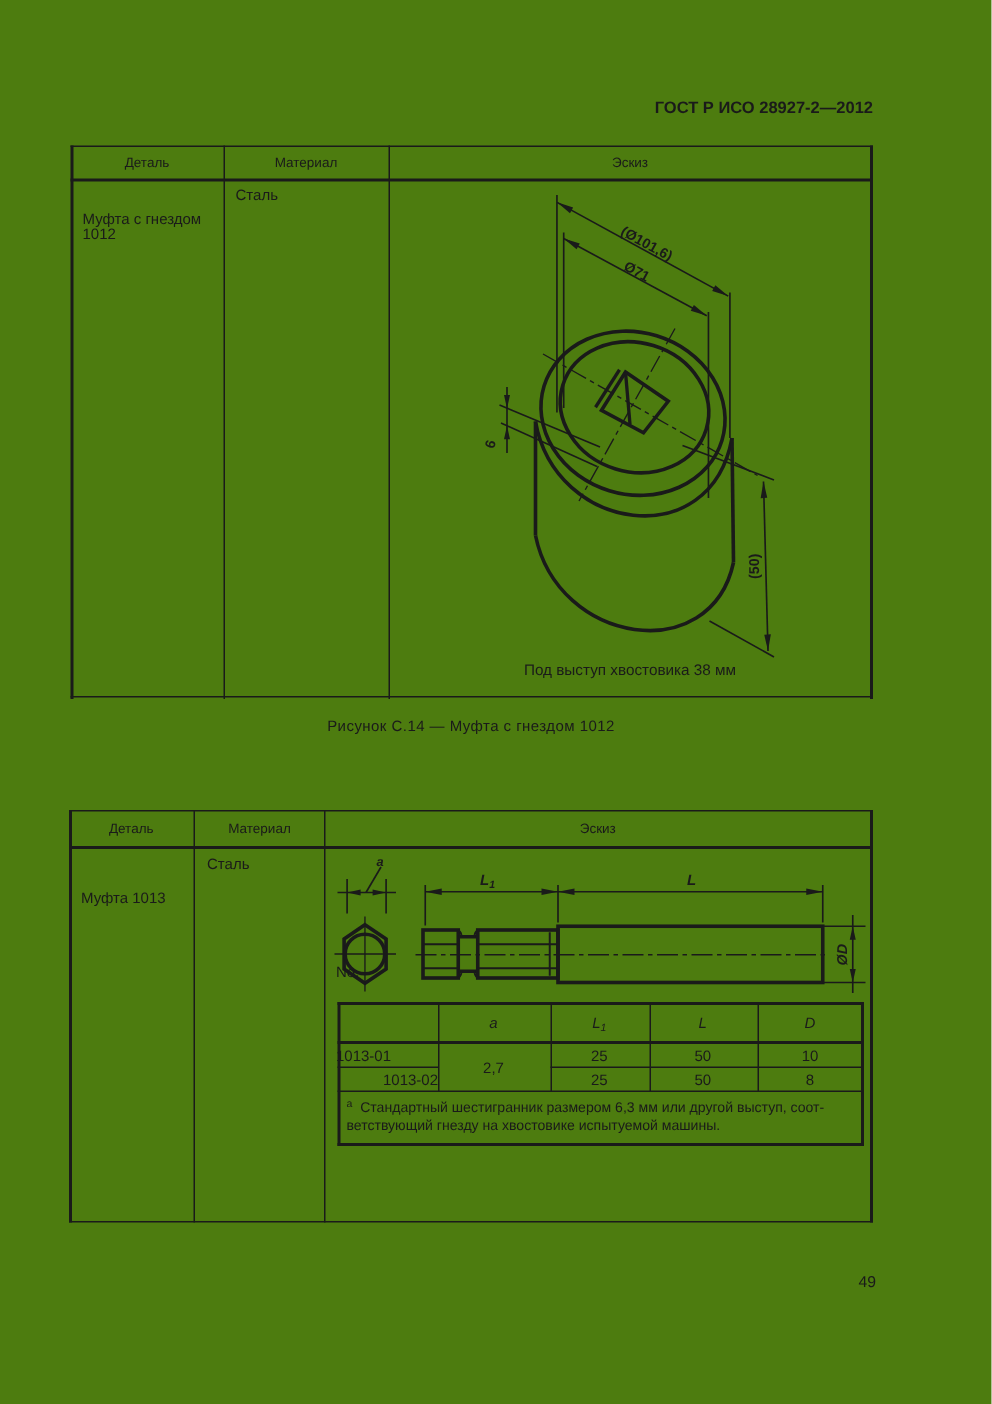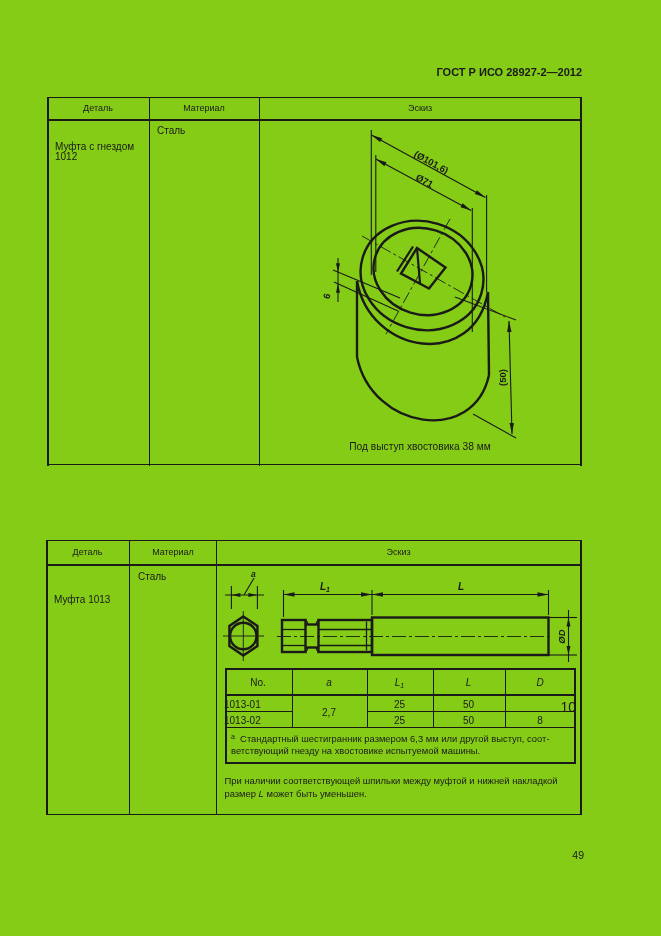--- a/index.html
+++ b/index.html
@@ -1,18 +1,18 @@
 <!DOCTYPE html>
 <html><head><meta charset="utf-8">
 <style>
 html,body{margin:0;padding:0;background:#fff}
 body{font-family:"Liberation Sans",sans-serif;color:#1a1a1a}
 </style></head>
 <body>
-<div style="position:relative;width:661px;height:936px;background:#84cc16;overflow:hidden">
+<div style="position:relative;width:661px;height:936px;background:#4d7c0f;overflow:hidden">
 <div style="position:absolute;left:300px;top:66px;width:282px;text-align:right;font-size:11px;font-weight:bold">ГОСТ Р ИСО 28927-2—2012</div>
 <div style="position:absolute;left:47px;top:97px;width:534.5px;height:1.4px;background:#1a1a1a"></div>
 <div style="position:absolute;left:47px;top:118.6px;width:534.5px;height:2.2px;background:#1a1a1a"></div>
 <div style="position:absolute;left:47px;top:464.1px;width:534.5px;height:1.4px;background:#1a1a1a"></div>
 <div style="position:absolute;left:47px;top:97px;width:1.6px;height:368.5px;background:#1a1a1a"></div>
 <div style="position:absolute;left:148.5px;top:97px;width:1.3px;height:368.5px;background:#1a1a1a"></div>
 <div style="position:absolute;left:259px;top:97px;width:1.3px;height:368.5px;background:#1a1a1a"></div>
 <div style="position:absolute;left:580.1px;top:97px;width:1.6px;height:368.5px;background:#1a1a1a"></div>
 <div style="position:absolute;left:47px;top:103px;width:102px;text-align:center;font-size:9px">Деталь</div>
 <div style="position:absolute;left:149px;top:103px;width:110px;text-align:center;font-size:9px">Материал</div>
@@ -50,20 +50,21 @@
 <polygon points="252.0,314.0 249.5,303.1 253.9,302.9" fill="#1a1a1a"></polygon>
 <text x="0" y="0" transform="translate(246,257.5) rotate(-90)" text-anchor="middle" font-size="9.5" font-weight="bold" fill="#1a1a1a">(50)</text>
 <line x1="73" y1="150" x2="140" y2="178" stroke="#1a1a1a" stroke-width="1.1"></line>
 <line x1="74" y1="162" x2="138" y2="191" stroke="#1a1a1a" stroke-width="1.1"></line>
 <line x1="78" y1="138" x2="78" y2="182" stroke="#1a1a1a" stroke-width="1.1"></line>
 <polygon points="78.0,152.3 76.0,143.3 80.0,143.3" fill="#1a1a1a"></polygon>
 <polygon points="78.0,163.8 80.0,172.8 76.0,172.8" fill="#1a1a1a"></polygon>
 <text x="0" y="0" transform="translate(70,177) rotate(-75)" text-anchor="middle" font-size="9.5" font-weight="bold" fill="#1a1a1a">6</text>
 <text x="160" y="330" text-anchor="middle" font-size="10.2" fill="#1a1a1a">Под выступ хвостовика 38 мм</text>
     </svg>
+<div style="position:absolute;left:47px;top:479px;width:534px;text-align:center;font-size:10px;letter-spacing:0.3px">Рисунок С.14 — Муфта с гнездом 1012</div>
 <div style="position:absolute;left:46px;top:540px;width:535.5px;height:1.4px;background:#1a1a1a"></div>
 <div style="position:absolute;left:46px;top:564.2px;width:535.5px;height:2.2px;background:#1a1a1a"></div>
 <div style="position:absolute;left:46px;top:814px;width:535.5px;height:1.4px;background:#1a1a1a"></div>
 <div style="position:absolute;left:46px;top:540px;width:1.6px;height:275.4px;background:#1a1a1a"></div>
 <div style="position:absolute;left:128.5px;top:540px;width:1.3px;height:275.4px;background:#1a1a1a"></div>
 <div style="position:absolute;left:216px;top:540px;width:1.3px;height:275.4px;background:#1a1a1a"></div>
 <div style="position:absolute;left:580.1px;top:540px;width:1.6px;height:275.4px;background:#1a1a1a"></div>
 <div style="position:absolute;left:46px;top:547px;width:83px;text-align:center;font-size:9px">Деталь</div>
 <div style="position:absolute;left:129px;top:547px;width:88px;text-align:center;font-size:9px">Материал</div>
 <div style="position:absolute;left:216px;top:547px;width:365px;text-align:center;font-size:9px">Эскиз</div>
@@ -119,29 +120,28 @@
 <div style="position:absolute;left:224.5px;top:668px;width:2.2px;height:95.79999999999995px;background:#1a1a1a"></div>
 <div style="position:absolute;left:574.0px;top:668px;width:2.2px;height:95.79999999999995px;background:#1a1a1a"></div>
 <div style="position:absolute;left:224.5px;top:693.8px;width:351.70000000000005px;height:2.2px;background:#1a1a1a"></div>
 <div style="position:absolute;left:292px;top:668px;width:1.1px;height:60px;background:#1a1a1a"></div>
 <div style="position:absolute;left:366.5px;top:668px;width:1.1px;height:60px;background:#1a1a1a"></div>
 <div style="position:absolute;left:433px;top:668px;width:1.1px;height:60px;background:#1a1a1a"></div>
 <div style="position:absolute;left:504.5px;top:668px;width:1.1px;height:60px;background:#1a1a1a"></div>
 <div style="position:absolute;left:224.5px;top:711.3px;width:67.5px;height:1.1px;background:#1a1a1a"></div>
 <div style="position:absolute;left:366.5px;top:711.3px;width:209.70000000000005px;height:1.1px;background:#1a1a1a"></div>
 <div style="position:absolute;left:224.5px;top:727.4px;width:351.70000000000005px;height:1.1px;background:#1a1a1a"></div>
-<div style="position:absolute;left:224px;top:677px;width:68px;text-align:center;font-size:10px">No.</div>
+<div style="position:absolute;left:224px;top:643px;width:68px;text-align:left;font-size:10px">No.</div>
 <div style="position:absolute;left:292px;top:676.5px;width:74px;text-align:center;font-size:10px;font-style:italic">a</div>
 <div style="position:absolute;left:366px;top:676.5px;width:67px;text-align:center;font-size:10px;font-style:italic">L<span style="font-size:7px;vertical-align:-2px">1</span></div>
 <div style="position:absolute;left:433px;top:676.5px;width:71px;text-align:center;font-size:10px;font-style:italic">L</div>
 <div style="position:absolute;left:504px;top:676.5px;width:72px;text-align:center;font-size:10px;font-style:italic">D</div>
 <div style="position:absolute;left:224px;top:699px;width:68px;text-align:left;font-size:10px">1013-01</div>
-<div style="position:absolute;left:224px;top:715px;width:68px;text-align:left;font-size:10px">1013-02</div>
+<div style="position:absolute;left:224px;top:715px;width:68px;text-align:right;font-size:10px">1013-02</div>
 <div style="position:absolute;left:292px;top:707px;width:74px;text-align:center;font-size:10px">2,7</div>
 <div style="position:absolute;left:366px;top:699px;width:67px;text-align:center;font-size:10px">25</div>
 <div style="position:absolute;left:433px;top:699px;width:71px;text-align:center;font-size:10px">50</div>
-<div style="position:absolute;left:504px;top:699px;width:72px;text-align:right;font-size:14px">10</div>
+<div style="position:absolute;left:504px;top:699px;width:72px;text-align:center;font-size:10px">10</div>
 <div style="position:absolute;left:366px;top:715px;width:67px;text-align:center;font-size:10px">25</div>
 <div style="position:absolute;left:433px;top:715px;width:71px;text-align:center;font-size:10px">50</div>
 <div style="position:absolute;left:504px;top:715px;width:72px;text-align:center;font-size:10px">8</div>
 <div style="position:absolute;left:231px;top:730.5px;width:341px;font-size:9.4px;line-height:12.8px"><span style="font-size:7px;vertical-align:3px">а</span>&nbsp; Стандартный шестигранник размером 6,3 мм или другой выступ, соот­ветствующий гнезду на хвостовике испытуемой машины.</div>
-<div style="position:absolute;left:224.5px;top:775px;width:358px;font-size:9.4px;line-height:12.6px">При наличии соответствующей шпильки между муфтой и нижней накладкой размер <i>L</i> может быть уменьшен.</div>
 <div style="position:absolute;left:482px;top:848.5px;width:102px;text-align:right;font-size:10.5px">49</div>
 </div>
 </body></html>

